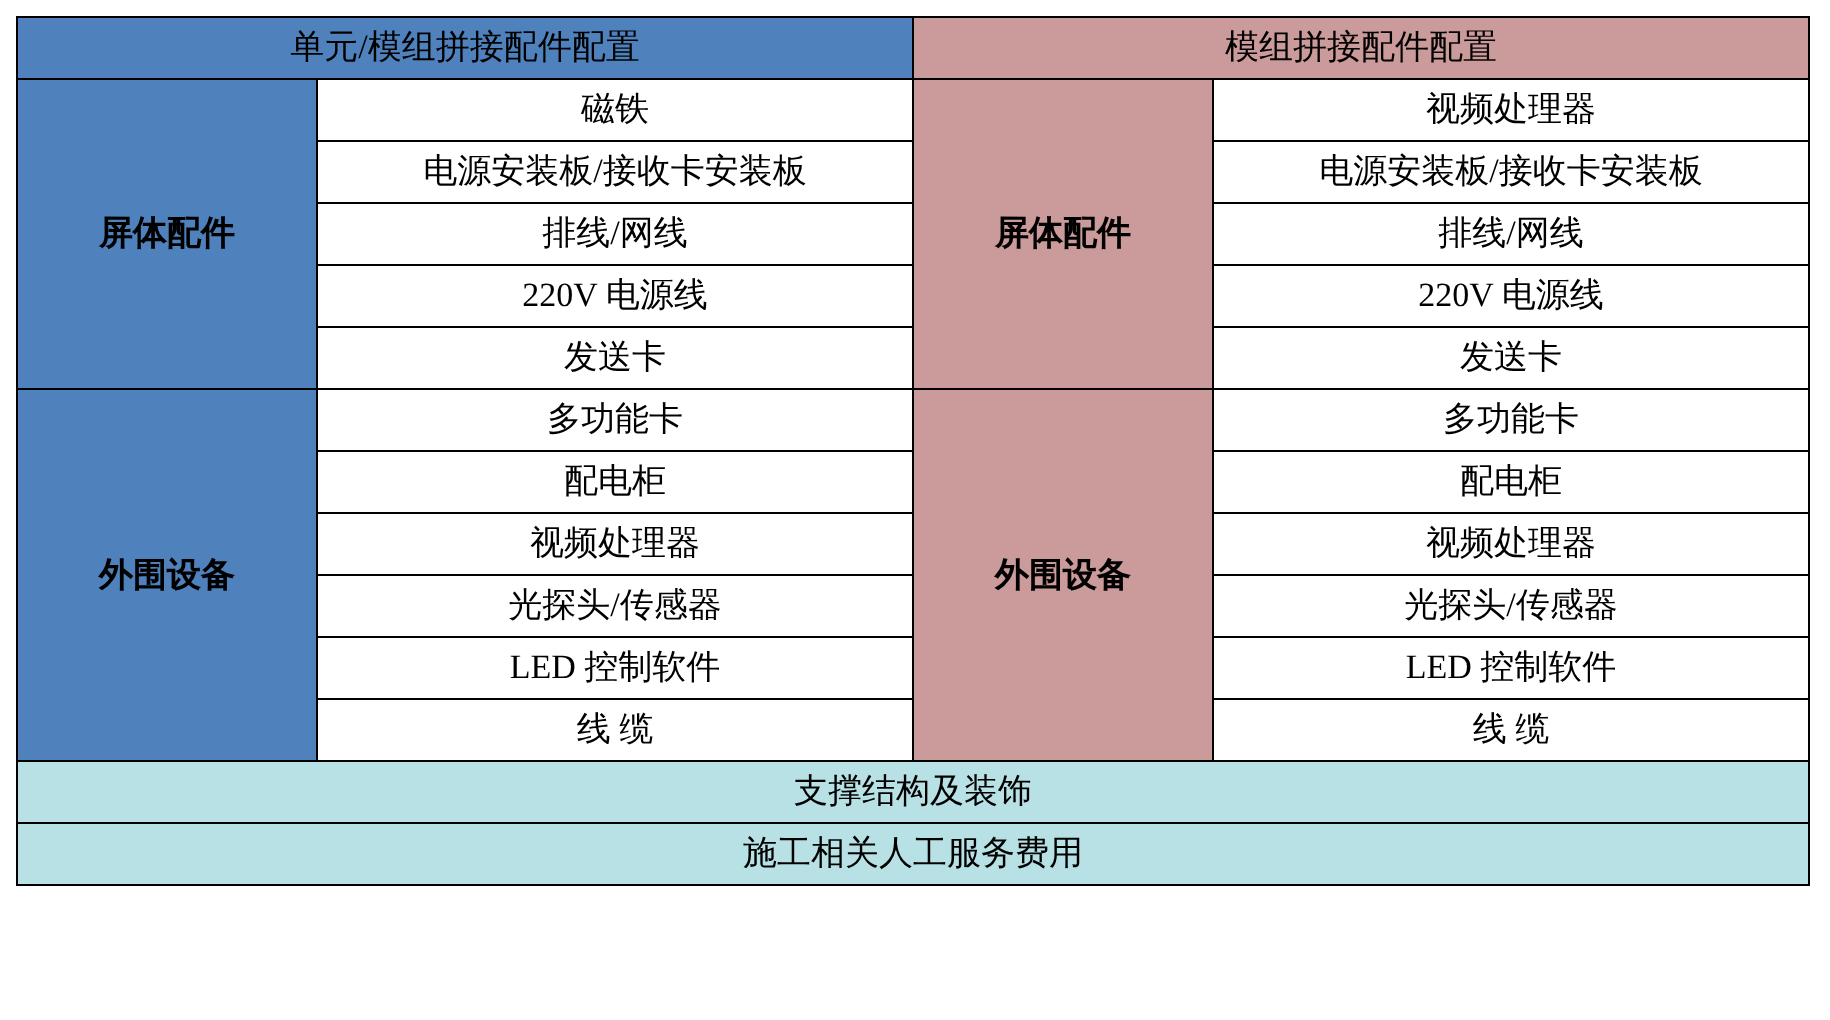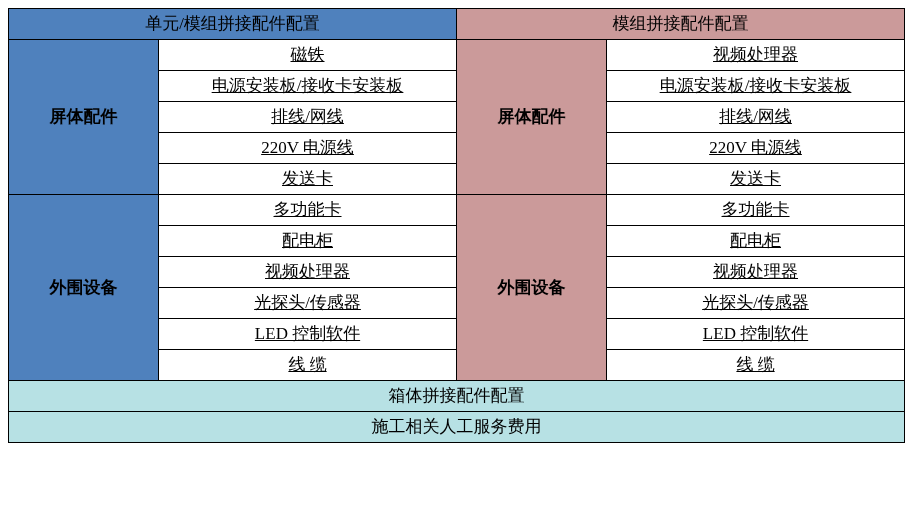--- a/index.html
+++ b/index.html
@@ -59,21 +59,20 @@
   }
   td.side-rose {
     background: #cb9a9a;
     color: #000000;
     font-size: 19px;
     font-weight: bold;
   }
   td.item {
     background: #ffffff;
     font-size: 17px;
-    text-decoration: underline;
   }
   td.footer {
     background: #b7e1e4;
     font-size: 19px;
     height: 32px;
   }
 </style>
 </head>
 <body>
 
@@ -135,20 +134,20 @@
       <tr>
         <td class="item">LED 控制软件</td>
         <td class="item">LED 控制软件</td>
       </tr>
       <tr>
         <td class="item">线  缆</td>
         <td class="item">线  缆</td>
       </tr>
 
       <tr>
-        <td class="footer" colspan="4">箱体拼接配件配置</td>
+        <td class="footer" colspan="4">支撑结构及装饰</td>
       </tr>
       <tr>
         <td class="footer" colspan="4">施工相关人工服务费用</td>
       </tr>
     </tbody>
   </table>
 </div>
 
 </body></html>

